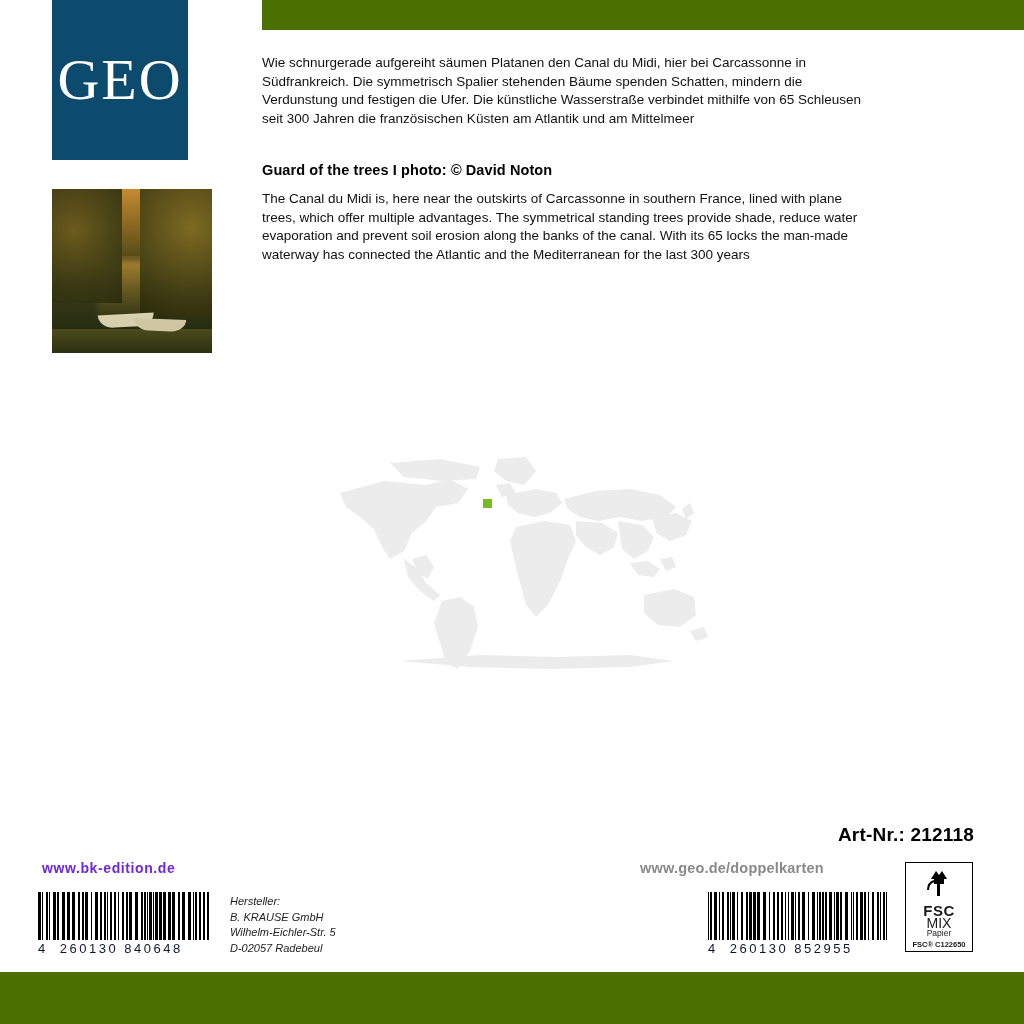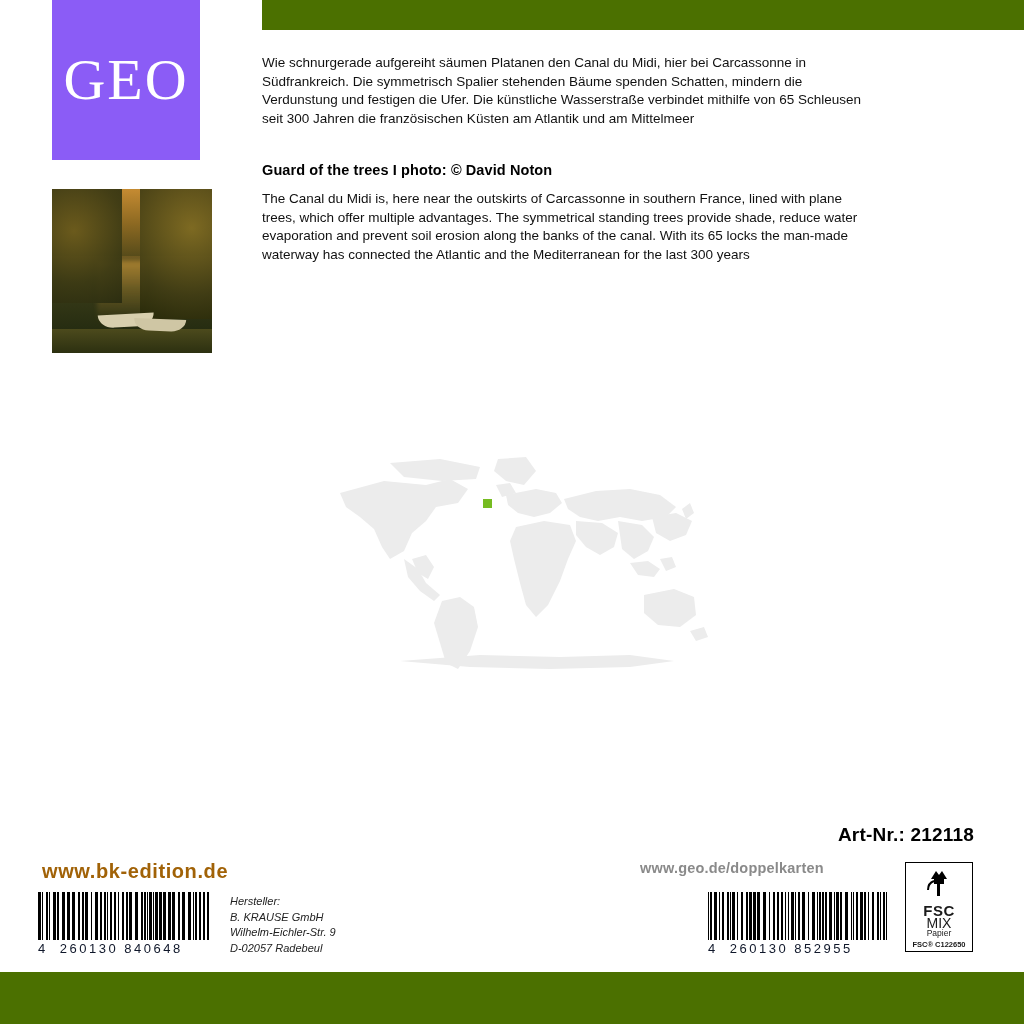--- a/index.html
+++ b/index.html
@@ -42,23 +42,23 @@
     width: 1024px;
     height: 52px;
     background: #4b7000;
   }
 
   
   .geo-logo {
     position: absolute;
     left: 52px;
     top: 0;
-    width: 148px;
+    width: 136px;
     height: 160px;
-    background: #8b5cf6;
+    background: #0c4a6e;
   }
   .geo-logo span {
     position: absolute;
     left: 0;
     right: 0;
     top: 50%;
     transform: translateY(-50%);
     text-align: center;
     font-family: "Liberation Serif", serif;
     font-size: 58px;
@@ -169,23 +169,23 @@
     top: 824px;
     font-size: 19px;
     font-weight: bold;
     color: #000;
     letter-spacing: .2px;
   }
   .url-left {
     position: absolute;
     left: 42px;
     top: 860px;
-    font-size: 20px;
+    font-size: 14px;
     font-weight: bold;
-    color: #a16207;
+    color: #6d28d9;
     letter-spacing: .6px;
   }
   .url-right {
     position: absolute;
     left: 640px;
     top: 860px;
     font-size: 14.5px;
     font-weight: bold;
     color: #8a8a8a;
     letter-spacing: .2px;
@@ -429,21 +429,21 @@
     </div>
   <div class="digits">
     <span>4</span>
     <span style="margin-left:6px">260130 852955</span>
   </div>
 </div>
 
 <div class="publisher">
   <div>Hersteller:</div>
   <div>B. KRAUSE GmbH</div>
-  <div>Wilhelm-Eichler-Str. 9</div>
+  <div>Wilhelm-Eichler-Str. 5</div>
   <div>D-02057 Radebeul</div>
 </div>
 
 <div class="fsc">
   <div class="tree">
     <svg width="26" height="30" viewBox="0 0 26 30" xmlns="http://www.w3.org/2000/svg">
       <path d="M11 28 L11 16 L8 16 L8 11 L5 11 L10 3 L13 7 L16 3 L21 11 L18 11 L18 16 L14 16 L14 28 Z" fill="#000"></path>
       <path d="M2 22 Q2 15 8 13" stroke="#000" stroke-width="2" fill="none"></path>
     </svg>
   </div>

